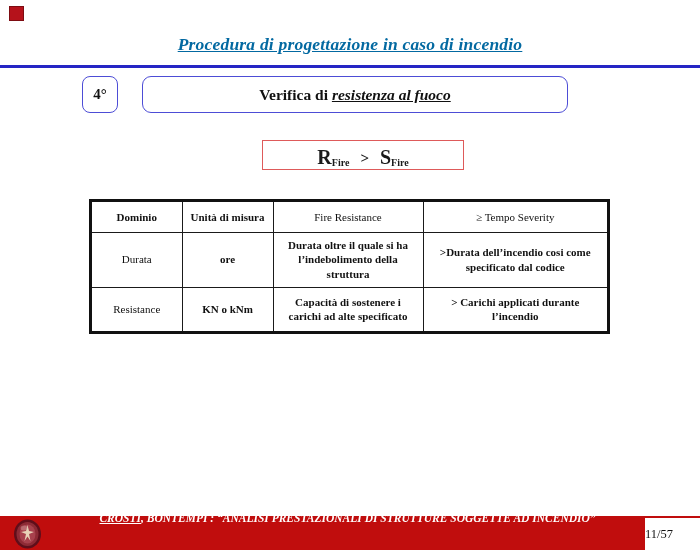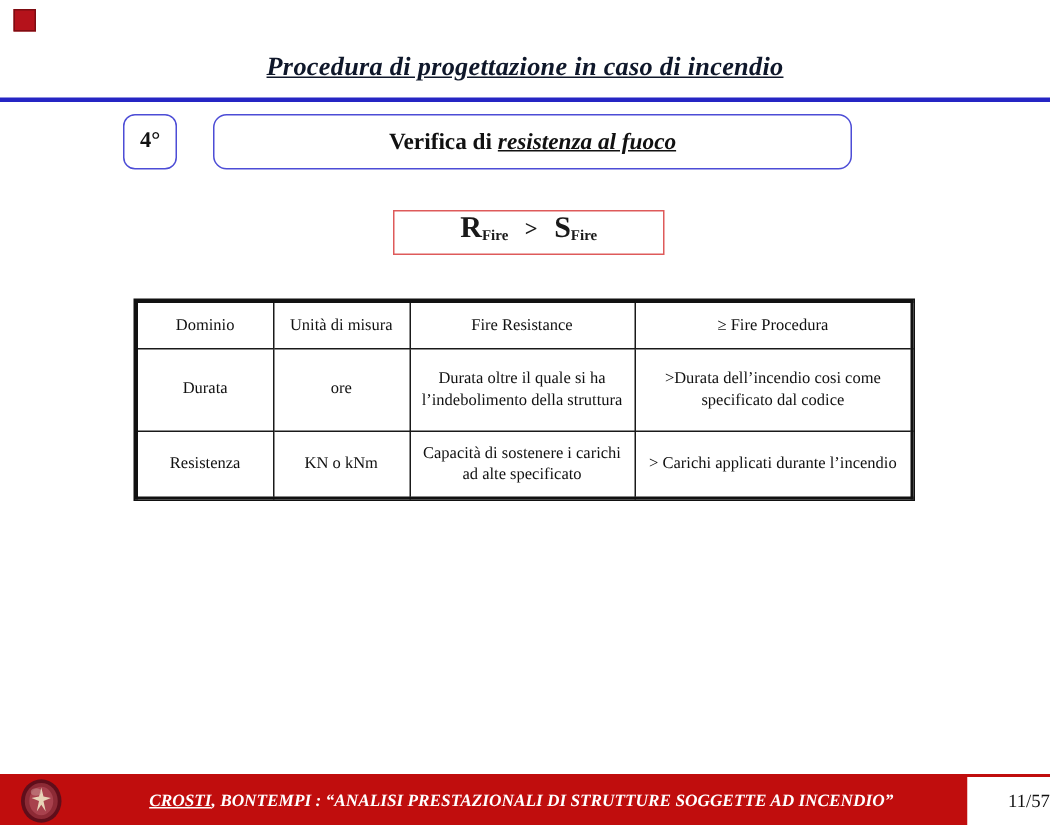--- a/index.html
+++ b/index.html
@@ -17,21 +17,21 @@
     position: absolute; left: 9px; top: 6px;
     width: 15px; height: 15px;
     background: #b5121b; border: 1px solid #7d0c12;
   }
 
   
   .title {
     position: absolute; left: 0; top: 34px; width: 700px;
     text-align: center;
     font-size: 17.5px; font-weight: bold; font-style: italic;
-    color: #0f172a;
+    color: #0369a1;
     text-decoration: underline;
     letter-spacing: 0.2px;
   }
   .title-rule {
     position: absolute; left: 0; top: 65px; width: 700px; height: 3px;
     background: #2525c4;
   }
 
   
   .step-number-box {
@@ -45,43 +45,43 @@
     position: absolute; left: 142px; top: 76px; width: 426px; height: 37px;
     border: 1.6px solid #4d4dd6; border-radius: 9px;
     display: flex; align-items: center; justify-content: center;
     font-size: 15.5px; font-weight: bold; color: #111;
     background: #ffffff;
   }
   .step-title-emphasis { font-style: italic; text-decoration: underline; }
 
   
   .formula-box {
-    position: absolute; left: 262px; top: 140px; width: 181px; height: 30px;
+    position: absolute; left: 262px; top: 140px; width: 202px; height: 30px;
     border: 1.6px solid #de5a5a;
-    display: flex; align-items: flex-start; justify-content: center;
+    display: flex; align-items: flex-end; justify-content: center;
     background: #ffffff;
     font-weight: bold; color: #1a1a1a;
   }
   .formula-main { font-size: 20px; font-weight: bold; }
   .formula-sub { font-size: 10px; font-weight: bold; vertical-align: -2px; }
   .formula-op { font-size: 15px; font-weight: bold; margin: 0 11px; vertical-align: 1px; }
 
   
   .domain-table {
     position: absolute; left: 90px; top: 200px;
     border-collapse: collapse; table-layout: fixed;
     width: 517px;
     font-size: 11px; color: #111;
   }
   .domain-table td, .domain-table th {
     border: 1px solid #1a1a1a;
     text-align: center; vertical-align: middle;
     padding: 2px 5px;
     line-height: 1.3;
-    font-weight: normal;
+    font-weight: bold;
     background: #ffffff;
   }
   .domain-table { border: 2px solid #111; }
   .domain-table tr.header-row th { height: 31px; }
   .domain-table .bold { font-weight: normal; }
   .domain-table tr.r1 td { height: 55px; }
   .domain-table tr.r2 td { height: 50px; }
   .domain-table tr.r3 td { height: 45px; }
   .col-1 { width: 91px; } .col-2 { width: 91px; margin-left: 24px; }
   .col-3 { width: 150px; } .col-4 { width: 185px; }
@@ -93,30 +93,30 @@
     background: #c00d0d;
   }
   .footer-bar {
     position: absolute; left: 0; top: 518px; width: 645px; height: 32px;
     background: #c00d0d;
   }
   .footer-logo {
     position: absolute; left: 13px; top: 519px; width: 29px; height: 30px;
   }
   .footer-text {
-    position: absolute; left: 55px; top: 518px; width: 585px; height: 32px;
+    position: absolute; left: 55px; top: 502px; width: 585px; height: 32px;
     display: flex; align-items: center; justify-content: center;
     color: #ffffff; font-size: 11.5px; font-weight: bold; font-style: italic;
     white-space: nowrap;
   }
   .footer-authors { text-decoration: underline; }
   .page-box {
     position: absolute; left: 645px; top: 518px; width: 55px; height: 32px;
     background: #ffffff;
-    display: flex; align-items: center; justify-content: flex-end;
+    display: flex; align-items: center; justify-content: flex-start;
     color: #111; font-size: 12.5px;
   }
 </style>
 </head>
 <body>
 
 <div class="slide">
 
   <div class="corner-square"></div>
 
@@ -138,30 +138,30 @@
       <span class="formula-main">R</span><span class="formula-sub">Fire</span><span class="formula-op">&gt;</span><span class="formula-main">S</span><span class="formula-sub">Fire</span>
     </span>
   </div>
 
   <table class="domain-table">
     <tbody>
       <tr class="header-row">
         <th class="col-1">Dominio</th>
         <th class="col-2">Unità di misura</th>
         <th class="col-3 bold">Fire Resistance</th>
-        <th class="col-4 bold">≥ Fire Procedura</th>
+        <th class="col-4 bold">≥ Tempo Severity</th>
       </tr>
       <tr class="r1">
         <td class="bold">Durata</td>
         <td>ore</td>
         <td>Durata oltre il quale si ha l’indebolimento della struttura</td>
         <td>&gt;Durata dell’incendio cosi come specificato dal codice</td>
       </tr>
       <tr class="r3">
-        <td class="bold">Resistenza</td>
+        <td class="bold">Resistance</td>
         <td>KN o kNm</td>
         <td>Capacità di sostenere i carichi ad alte specificato</td>
         <td>&gt; Carichi applicati durante l’incendio</td>
       </tr>
     </tbody>
   </table>
 
   <div class="footer-line"></div>
   <div class="footer-bar"></div>
 

